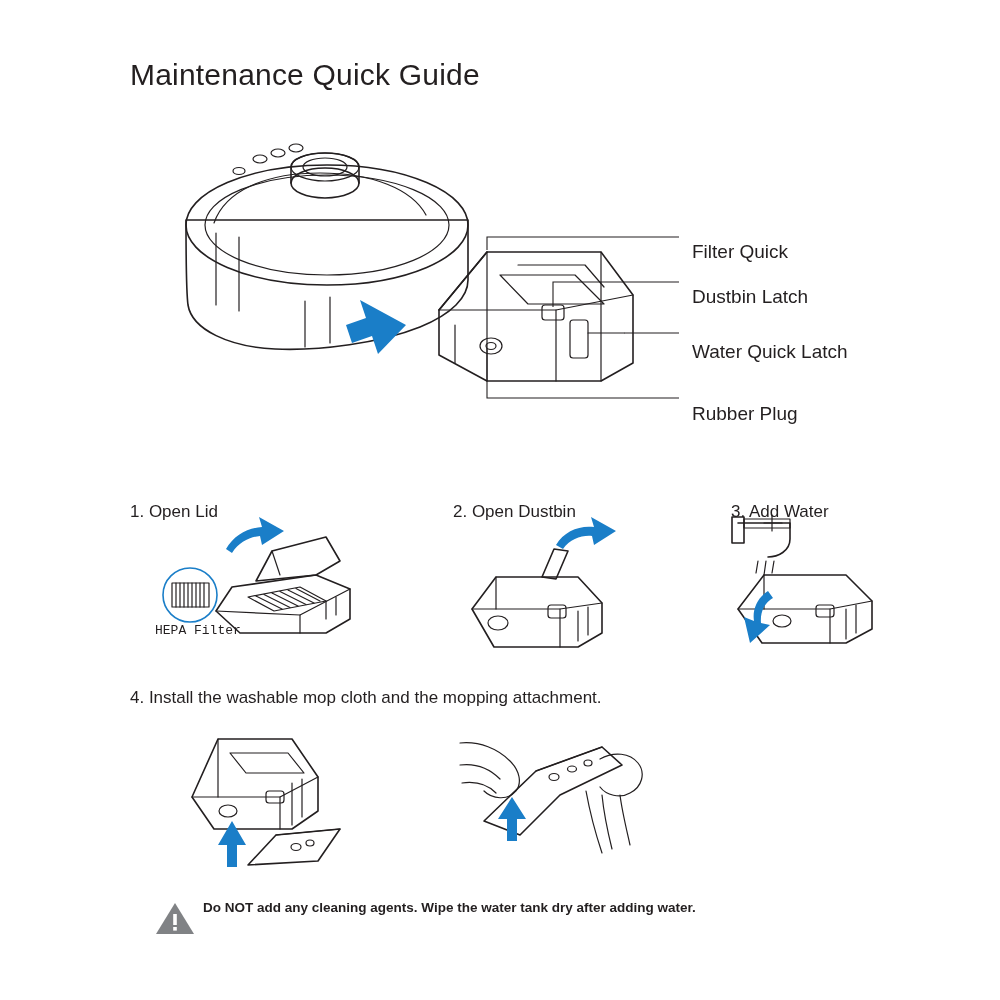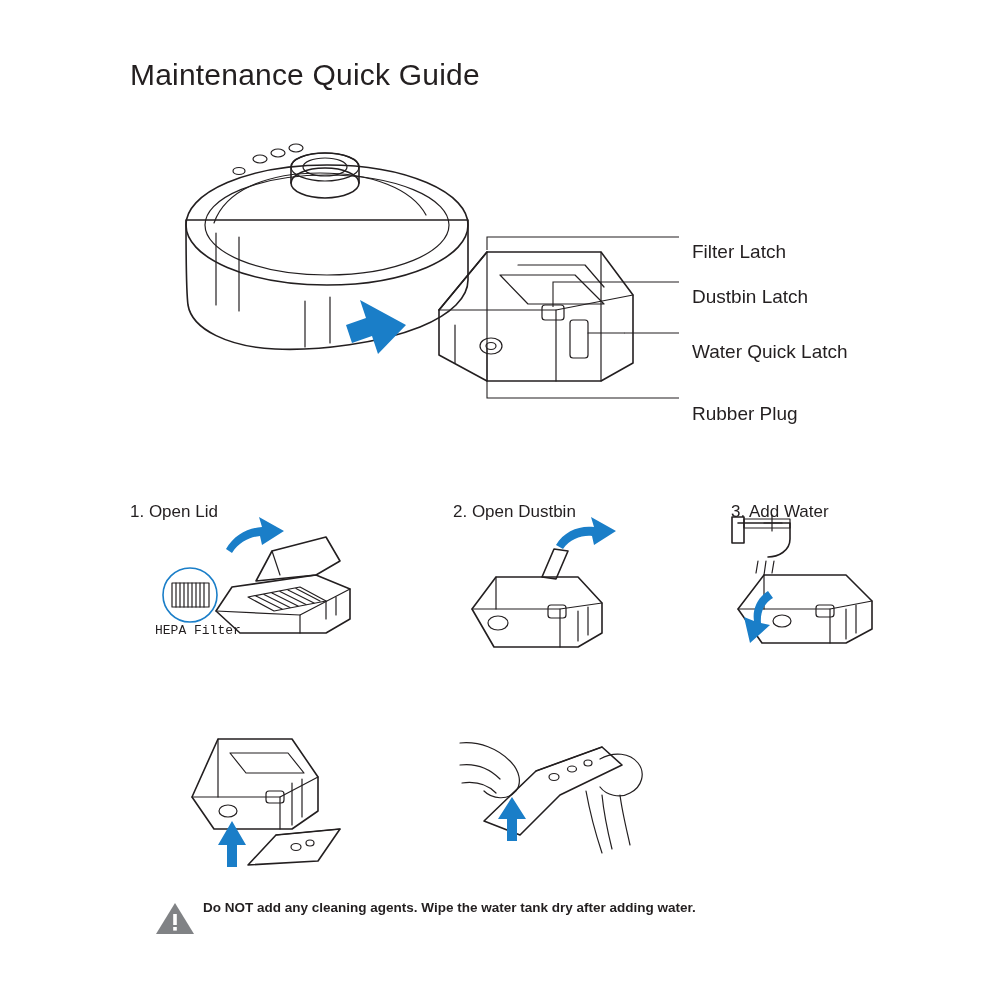--- a/index.html
+++ b/index.html
@@ -159,21 +159,21 @@
     </g>
 
     <g>
       <path class="ln-lead" d="M487 135 L487 122 L679 122"></path>
       <path class="ln-lead" d="M553 192 L553 167 L679 167"></path>
       <path class="ln-lead" d="M624 218 L679 218"></path>
       <path class="ln-lead" d="M487 233 L487 283 L679 283"></path>
     </g>
   </svg>
 
-  <div class="callout-label" style="left:692px;top:241px">Filter Latch</div>
+  <div class="callout-label" style="left:692px;top:241px">Filter Quick</div>
   <div class="callout-label" style="left:692px;top:286px">Dustbin Latch</div>
   <div class="callout-label" style="left:692px;top:341px">Water Quick Latch</div>
   <div class="callout-label" style="left:692px;top:403px">Rubber Plug</div>
 
   <div class="step-heading" style="left:130px;top:486px">1. Open Lid</div>
   <div class="step-heading" style="left:453px;top:486px">2. Open Dustbin</div>
   <div class="step-heading" style="left:731px;top:486px">3. Add Water</div>
 
   <svg width="300" height="150" viewBox="0 0 300 150" style="position:absolute;left:120px;top:515px">
 
@@ -242,20 +242,21 @@
     <path class="ln-thin" d="M110 104 L110 138"></path>
     <path class="ln-thin" d="M44 70 L44 104"></path>
     <rect class="ln-thin" x="96" y="100" width="18" height="12" rx="3" fill="#ffffff"></rect>
     <path class="ln-thin" d="M126 104 L126 134"></path>
     <path class="ln-thin" d="M136 100 L136 128"></path>
     <ellipse class="ln-thin" cx="62" cy="116" rx="9" ry="6" fill="#ffffff"></ellipse>
 
     <path class="arrow-blue" d="M48 86 C38 92 32 104 34 116 L24 112 L30 138 L50 120 L41 118 C40 108 44 98 53 93 Z"></path>
   </svg>
 
+  <div class="step4-heading">4. Install the washable mop cloth and the mopping attachment.</div>
 
   <svg width="280" height="160" viewBox="0 0 280 160" style="position:absolute;left:170px;top:725px">
 
     <path class="ln" d="M22 72 L48 14 L122 14 L148 52 L148 86 L122 104 L44 104 Z" fill="#ffffff"></path>
     <path class="ln-thin" d="M22 72 L110 72 L148 52"></path>
     <path class="ln-thin" d="M110 72 L110 104"></path>
     <path class="ln-thin" d="M48 14 L48 72"></path>
     <path class="ln-thin" d="M60 28 L118 28 L134 48 L76 48 Z" fill="#ffffff"></path>
     <rect class="ln-thin" x="96" y="66" width="18" height="12" rx="3" fill="#ffffff"></rect>
     <ellipse class="ln-thin" cx="58" cy="86" rx="9" ry="6" fill="#ffffff"></ellipse>

